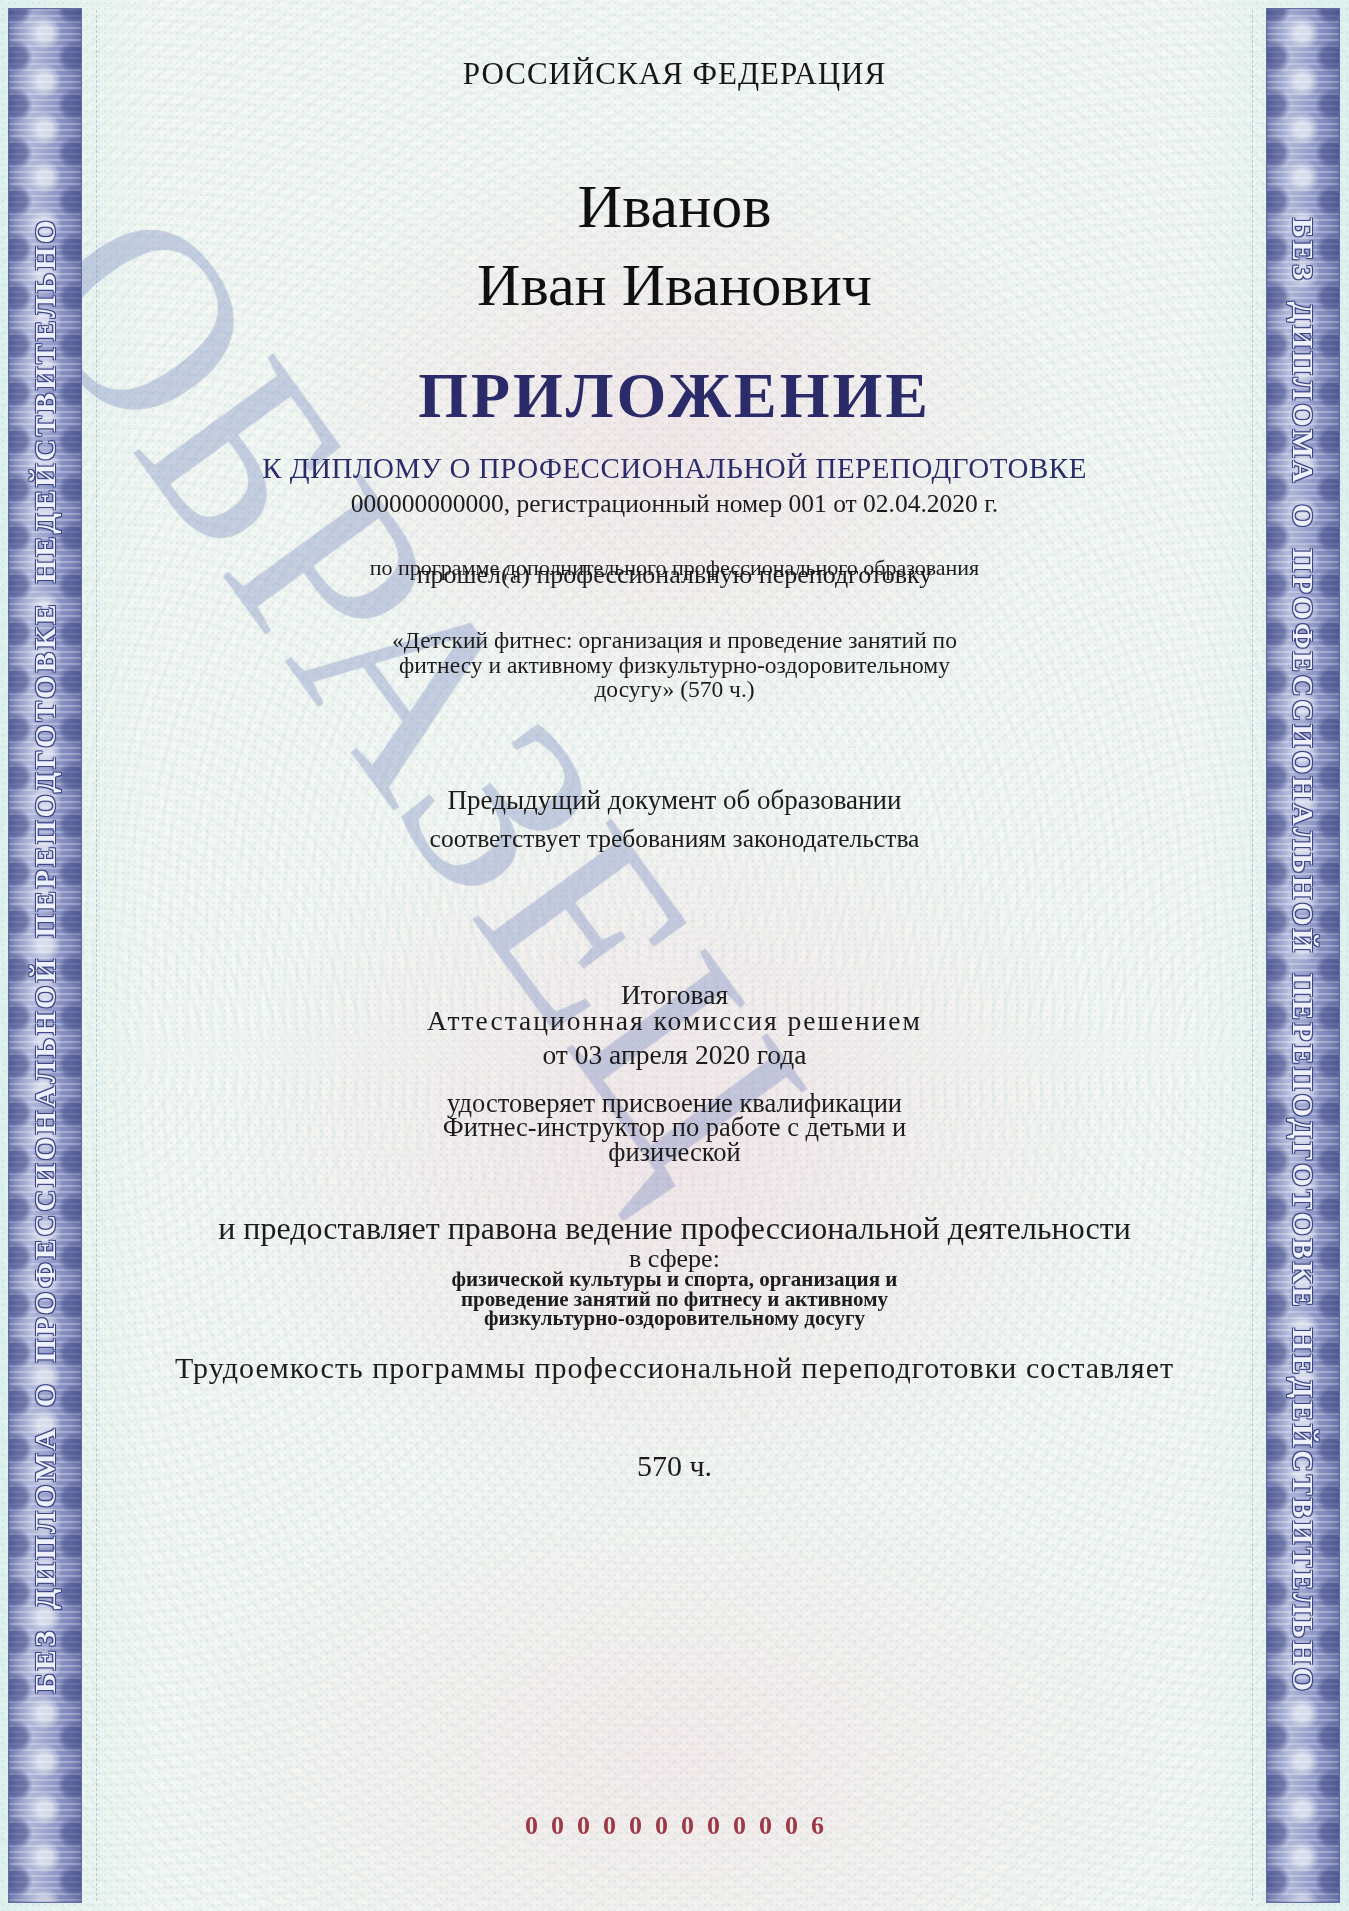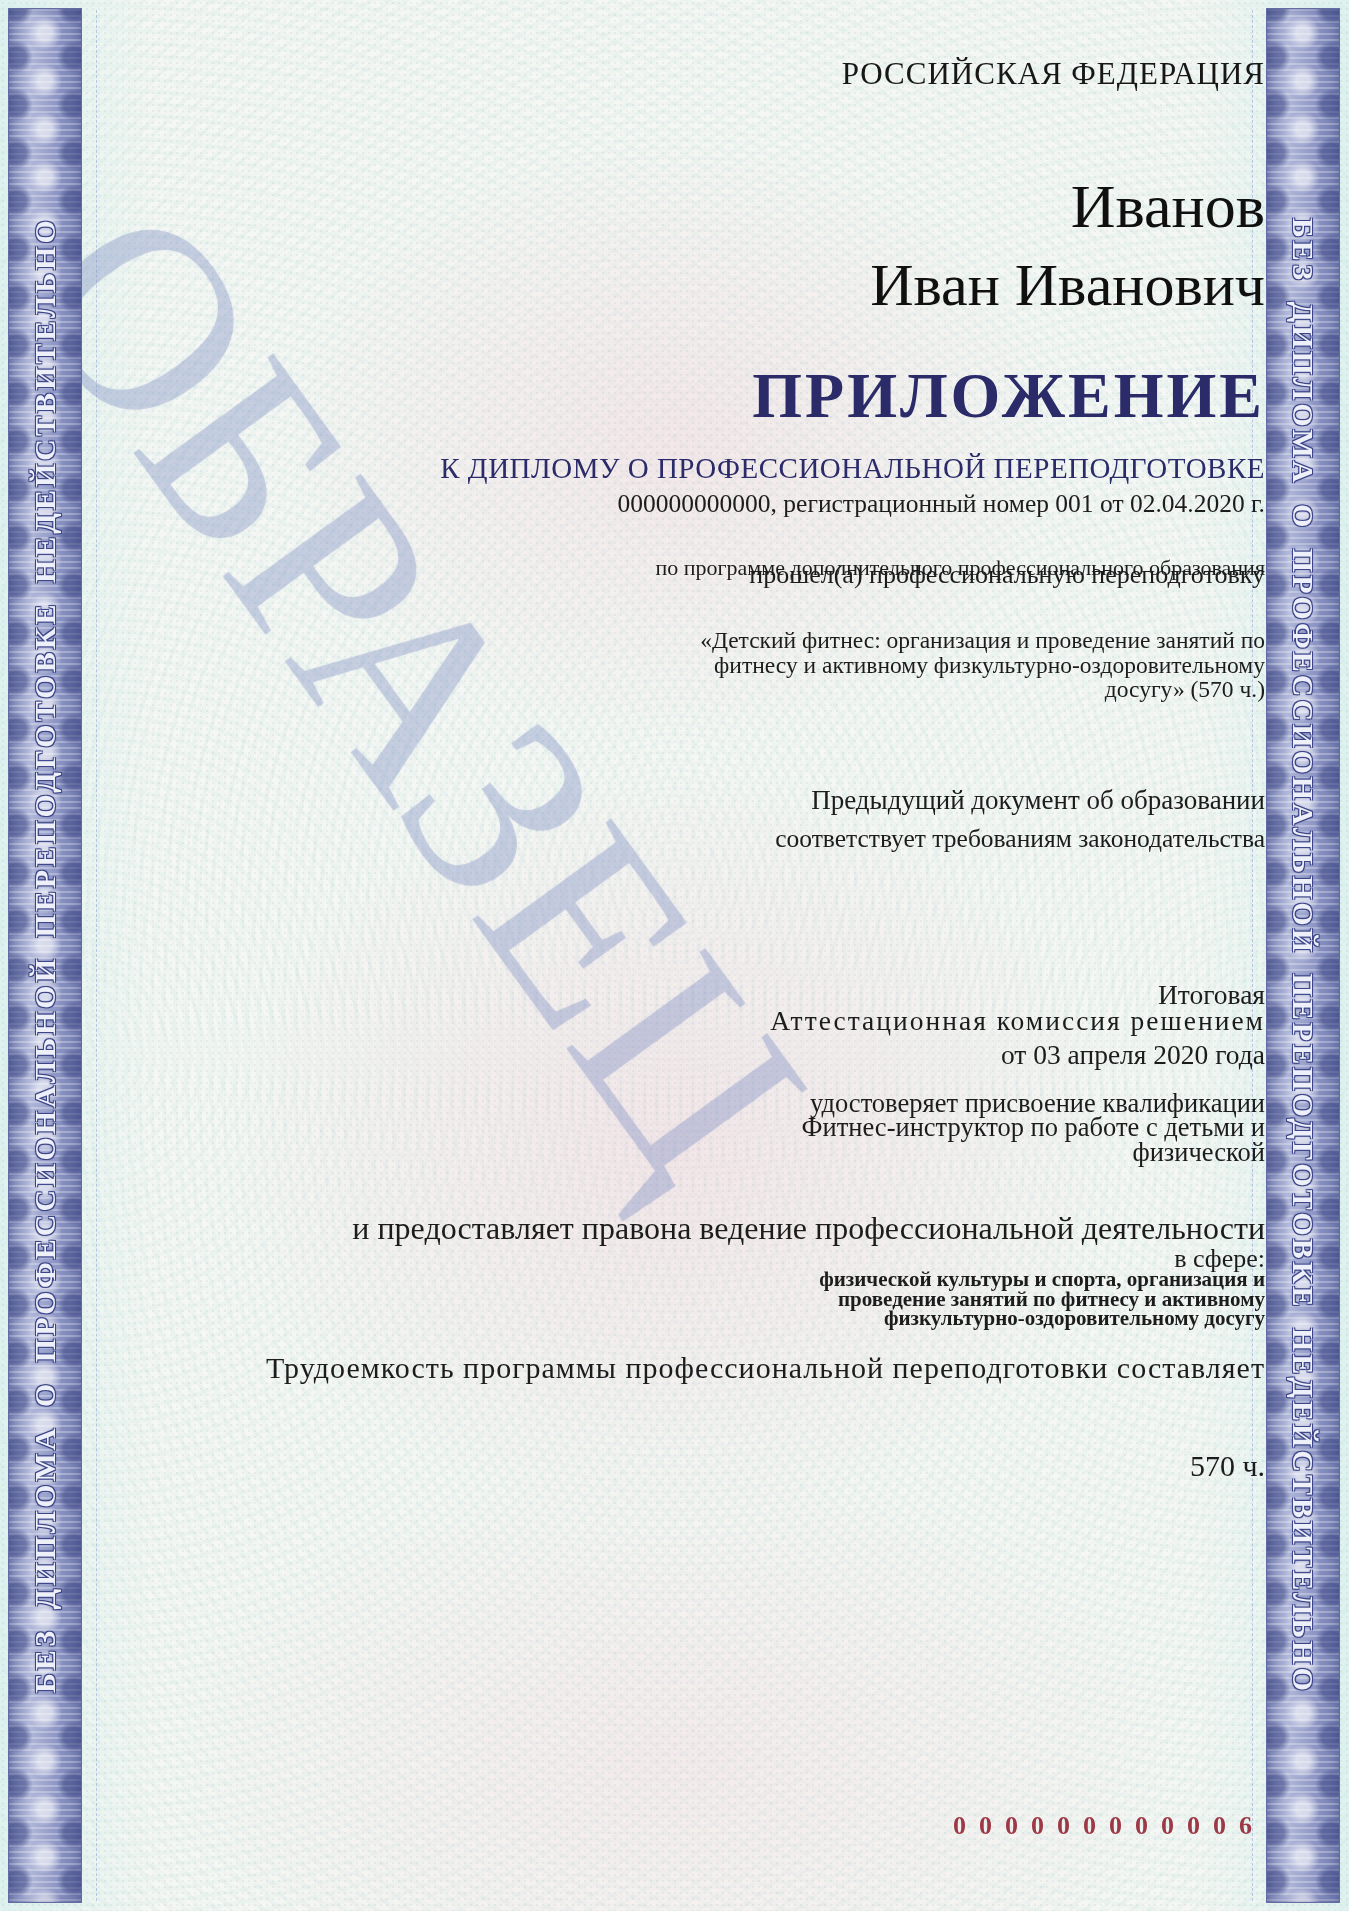--- a/index.html
+++ b/index.html
@@ -66,21 +66,21 @@
   .watermark{
     position:absolute;left:195px;top:165px;
     transform:rotate(54deg);transform-origin:0 0;
     font-size:262px;line-height:1;font-weight:normal;
     letter-spacing:0;white-space:nowrap;
     color:rgba(126,142,194,.30);
     text-shadow:0 0 2px rgba(126,142,194,.12);
     user-select:none;
   }
   
-  .tb{position:absolute;left:84px;right:84px;text-align:right;line-height:1.12;}
+  .tb{position:absolute;left:84px;right:84px;text-align:center;line-height:1.12;}
   .country      {top:57px;  font-size:31px; letter-spacing:1px; color:#171717;}
   .lastname     {top:172px; font-size:62px; color:#101010;}
   .firstmid     {top:252px; font-size:60px; color:#101010;}
   .doc-title    {top:360px; font-size:64px; font-weight:bold; letter-spacing:3px; color:#2b2b6a;}
   .doc-subtitle {top:452px; font-size:29px; font-weight:normal; letter-spacing:.5px; color:#2b2b6a;}
   .registration {top:490px; font-size:25.5px;}
   .compl1       {top:560px; font-size:26px;}
   .compl2       {top:556px; font-size:22px;}
   .program      {top:628px; font-size:23.5px; line-height:24.5px;}
   .prev1        {top:785px; font-size:27px;}

